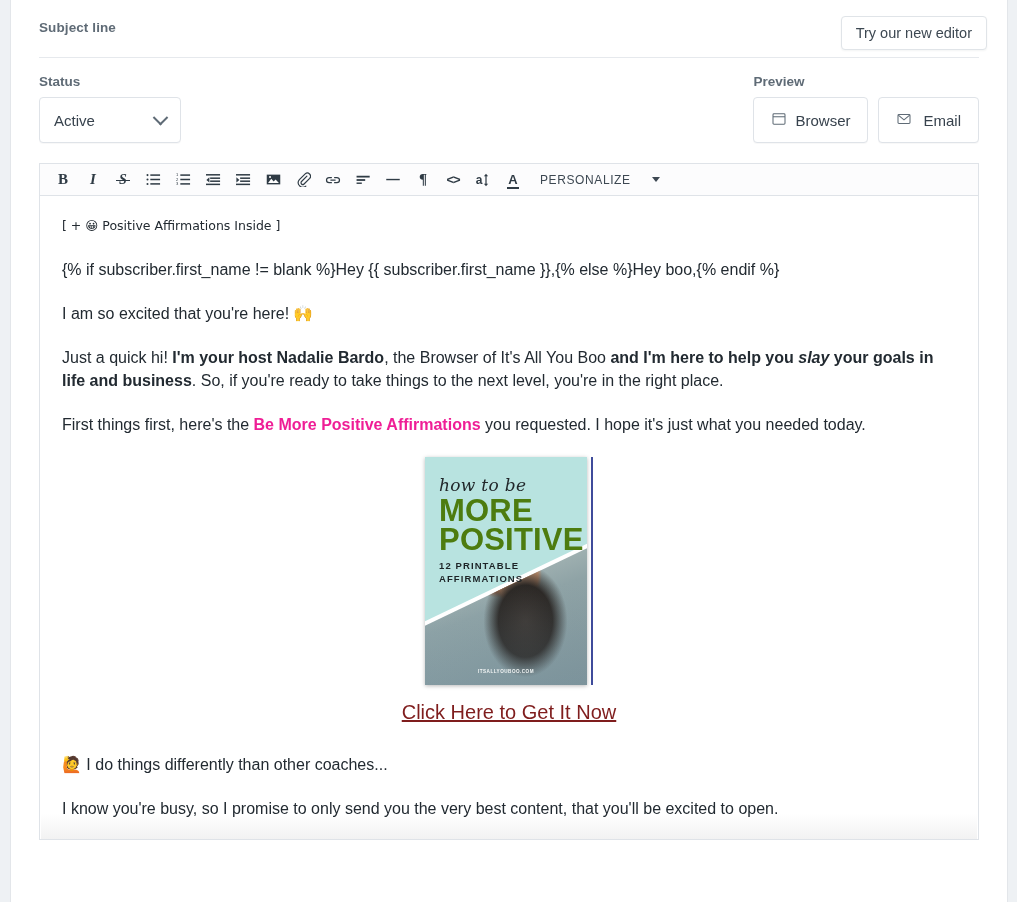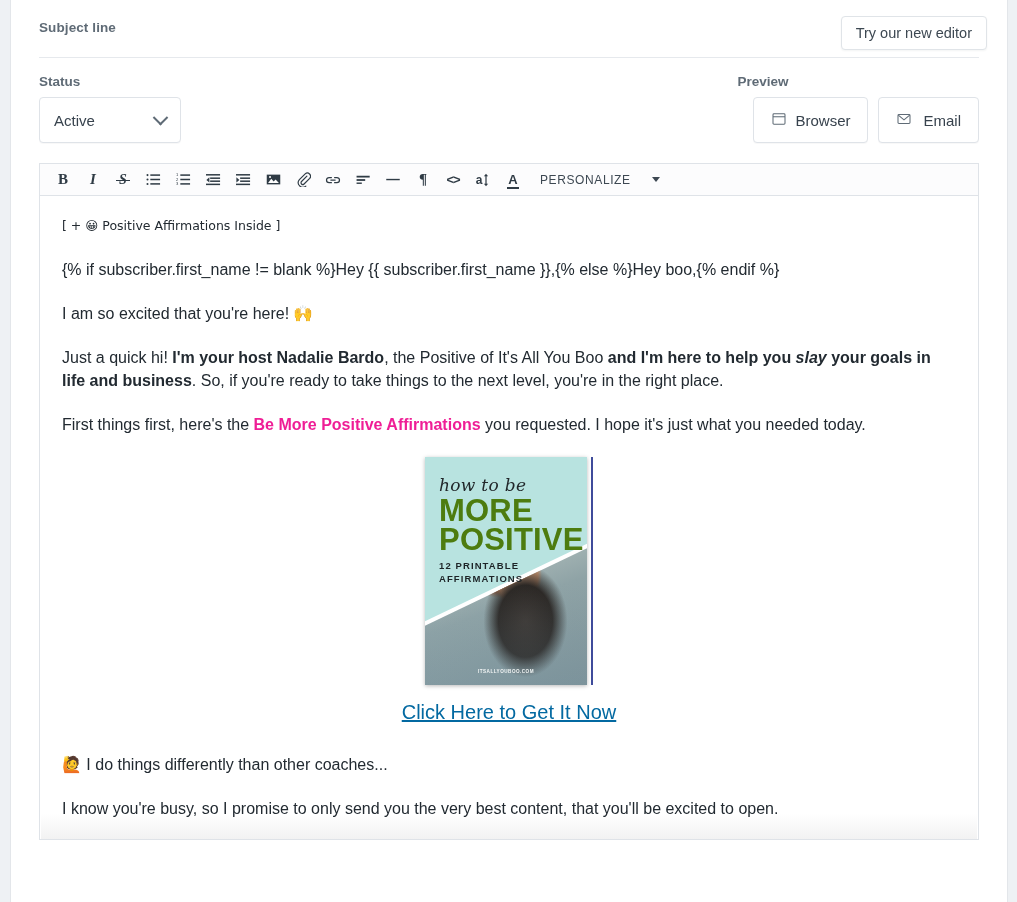--- a/index.html
+++ b/index.html
@@ -81,21 +81,21 @@
   }
   .preview-group { margin-left: auto; margin-right: 0; }
   .preview-btns { display: flex; }
   .prev-btn {
     border: 1px solid #dfe3e8; border-radius: 4px; background: #fff;
     height: 46px; display: flex; align-items: center; gap: 11px;
     padding: 0 17px; font-size: 15px; color: #37424d; cursor: pointer;
     margin-left: 10px;
     box-shadow: 0 1px 1px rgba(20,30,40,.03);
   }
-  .prev-btn:first-child { margin-left: 16px; gap: 8px; }
+  .prev-btn:first-child { margin-left: 0; gap: 8px; }
 
   
   .editor-wrap { padding: 0 28px; }
   .toolbar {
     border: 1px solid #dfe3e8; border-bottom: none;
     background: #fcfcfd;
     height: 32px; display: flex; align-items: center;
     padding: 0 8px; gap: 0px;
   }
   .tb-btn {
@@ -169,21 +169,21 @@
   .eb-sub {
     font-size: 9.5px; font-weight: 700; color: #1d2427; line-height: 13px;
     letter-spacing: 1.1px; margin-top: 6px;
   }
   .eb-url {
     position: absolute; bottom: 11px; left: 0; right: 0; text-align: center;
     font-size: 4.6px; letter-spacing: .5px; color: #f2f5f5; font-weight: 700;
   }
   .cta-link {
     display: block; text-align: center; margin: 10px 0 28px 0;
-    color: #0369a1; font-size: 20px; text-decoration: underline;
+    color: #7f1d1d; font-size: 20px; text-decoration: underline;
     line-height: 26px;
   }
   .emoji { font-family: "DejaVu Sans", sans-serif; }
   .fade-bottom {
     position: absolute; left: 1px; right: 1px; bottom: 0; height: 26px;
     background: linear-gradient(180deg, rgba(255,255,255,0) 0%, rgba(0,0,0,.05) 100%);
     pointer-events: none;
   }
 </style>
 </head>
@@ -368,21 +368,21 @@
           <span class="emoji">[ + 😀 Positive Affirmations Inside ]</span>
         </p>
 
         <p>{% if subscriber.first_name != blank %}Hey {{ subscriber.first_name }},{% else %}Hey boo,{% endif %}</p>
 
         <p>
           <span>I am so excited that you're here! </span><span class="emoji">🙌</span>
         </p>
 
         <p>
-          <span>Just a quick hi! </span><b>I'm your host Nadalie Bardo</b><span>, the Positive of It's All You Boo </span><b><span>and I'm here to help you </span><i>slay</i><span> your goals in life and business</span></b><span>. So, if you're ready to take things to the next level, you're in the right place.</span>
+          <span>Just a quick hi! </span><b>I'm your host Nadalie Bardo</b><span>, the Browser of It's All You Boo </span><b><span>and I'm here to help you </span><i>slay</i><span> your goals in life and business</span></b><span>. So, if you're ready to take things to the next level, you're in the right place.</span>
         </p>
 
         <p>
           <span>First things first, here's the </span><span class="pink">Be More Positive Affirmations</span><span> you requested. I hope it's just what you needed today.</span>
         </p>
 
         <div class="ebook-block">
           <div class="ebook">
             <div class="ebook-inner">
               <div class="ebook-teal"></div>

